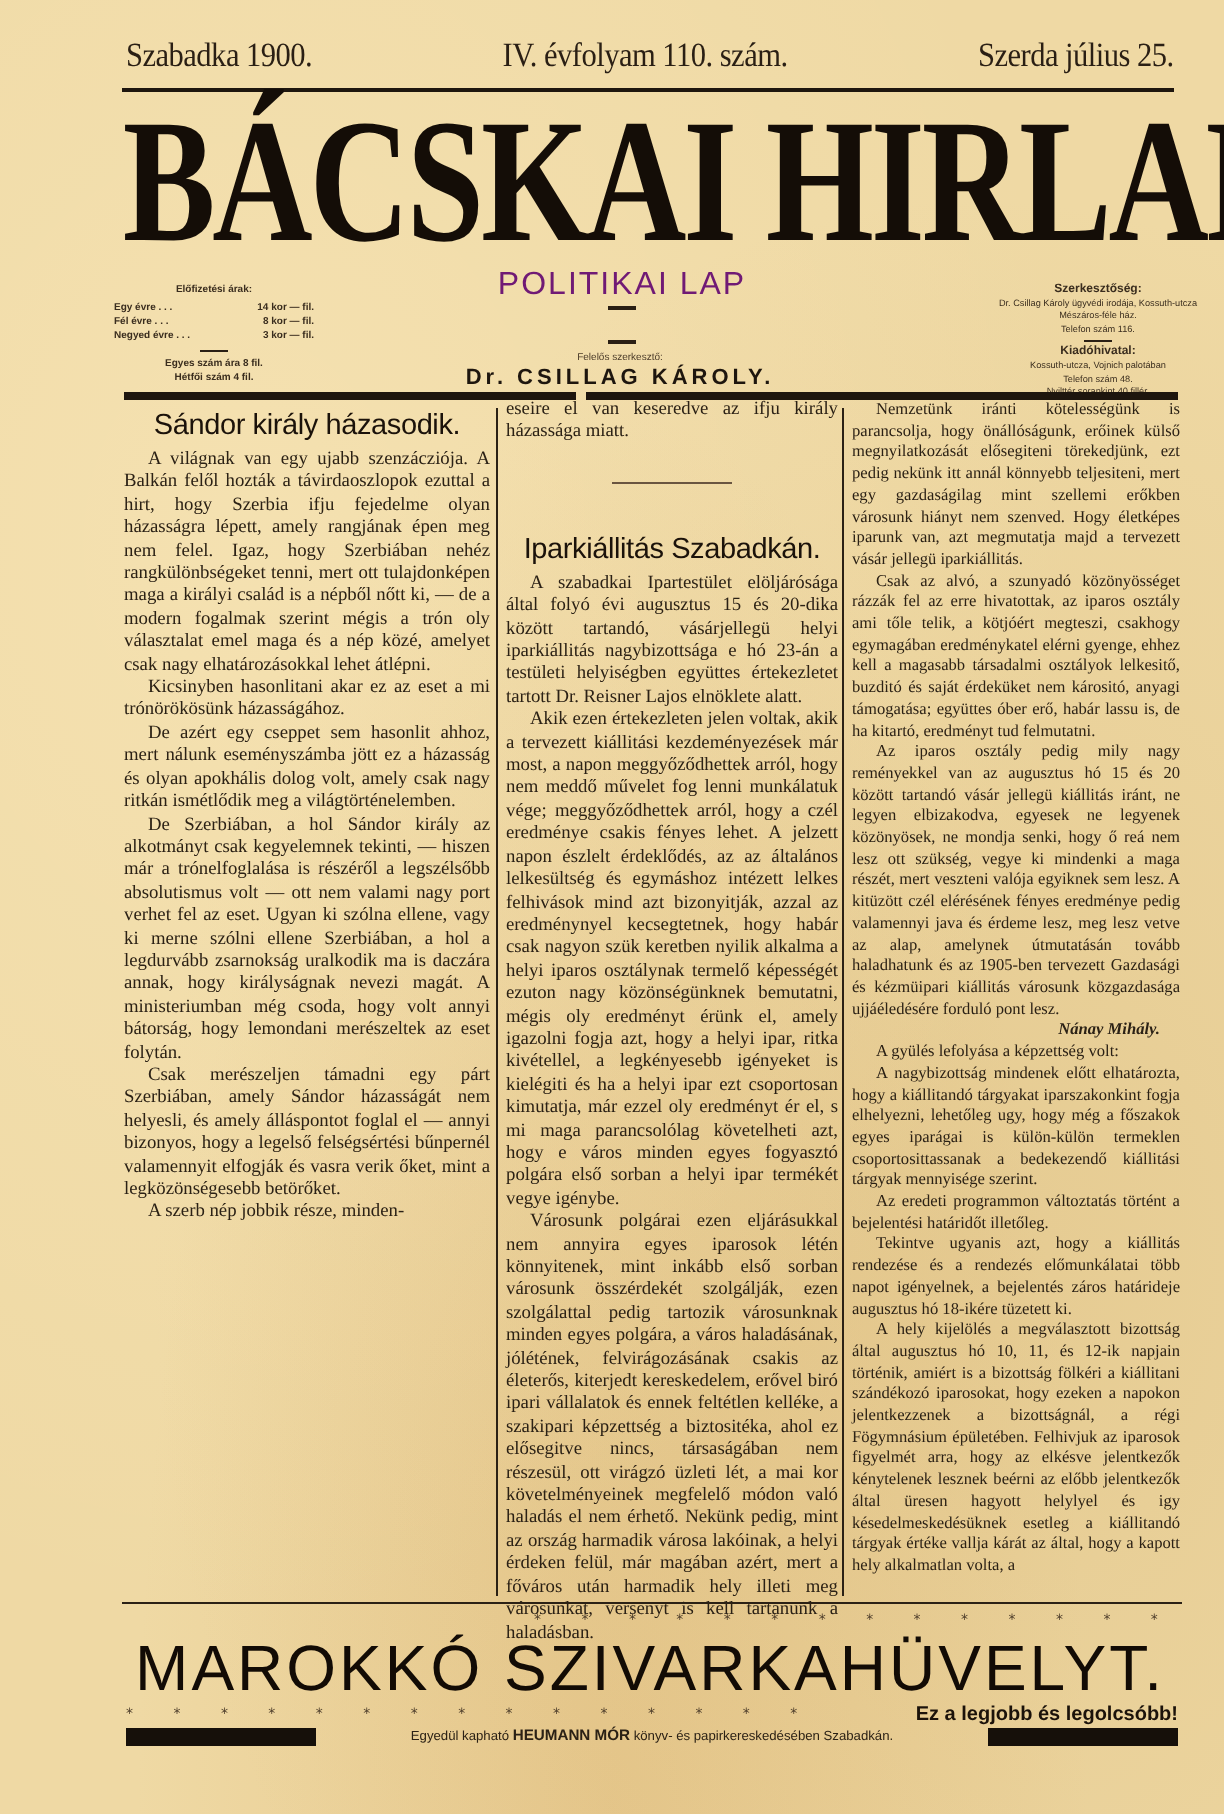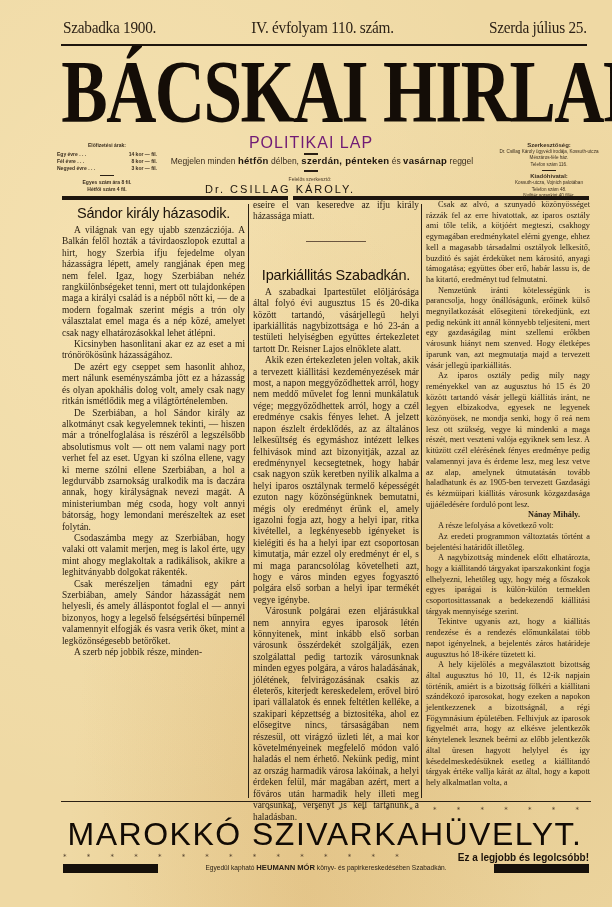--- a/index.html
+++ b/index.html
@@ -28,22 +28,22 @@
 
   .subtitle{position:absolute;left:0;top:134px;width:612px;text-align:center;
     font-family:"Liberation Sans",sans-serif;font-size:16px;letter-spacing:1px;color:#701a75;}
   .tiny-dash{position:absolute;height:2px;width:14px;background:#2a1f14;}
 
   .pub-line{position:absolute;left:152px;top:155px;width:330px;text-align:center;
     font-family:"Liberation Sans",sans-serif;font-size:8.5px;color:#3a2d1e;white-space:nowrap;}
   .pub-line b{font-weight:bold;font-size:9.5px;letter-spacing:0.3px;color:#1e160e;}
 
   .editor-lbl{position:absolute;left:240px;top:176px;width:130px;text-align:center;font-family:"Liberation Sans",sans-serif;font-size:5px;color:#4b3b29;}
-  .editor{position:absolute;left:200px;top:183px;width:210px;text-align:left;
-    font-family:"Liberation Sans",sans-serif;font-weight:normal;font-size:11px;letter-spacing:2px;color:#1e160e;}
+  .editor{position:absolute;left:200px;top:183px;width:210px;text-align:center;
+    font-family:"Liberation Sans",sans-serif;font-weight:bold;font-size:11px;letter-spacing:2px;color:#1e160e;}
 
   .prices{position:absolute;left:52px;top:142px;width:100px;font-family:"Liberation Sans",sans-serif;font-size:5px;color:#3a2d1e;line-height:7px;}
   .prices .h{text-align:center;font-weight:bold;margin-bottom:2px;}
   .prices .row{display:flex;justify-content:space-between;font-weight:bold;}
   .prices .c{text-align:center;font-weight:bold;}
 
   .office{position:absolute;left:494px;top:142px;width:100px;font-family:"Liberation Sans",sans-serif;font-size:4.6px;color:#3a2d1e;line-height:6.6px;text-align:center;}
   .office .h{font-weight:bold;font-size:6px;}
 
   .rule-thick{position:absolute;top:196px;height:4px;background:#1e160e;}
@@ -51,21 +51,21 @@
   
   .col{position:absolute;top:204px;font-family:"Liberation Serif",serif;font-size:9.4px;line-height:11.4px;color:#2b2115;text-align:justify;}
   .col p{margin:0;text-indent:12px;}
   .col1{left:57px;width:183px;}
   .col2{left:248px;width:166px;top:200px;}
   .col3{left:421px;width:164px;top:200px;font-size:8.3px;line-height:10.7px;}
   .vrule{position:absolute;background:#2b2115;width:1px;}
   .headline{font-family:"Liberation Sans",sans-serif;font-weight:normal;font-size:14.5px;line-height:18px;text-align:center;margin:0 0 3px 0;color:#1b120a;letter-spacing:-0.2px;}
   .h2{margin-top:24px;}
   .sep{width:60px;height:1px;background:#6a5540;margin:18px auto 0;}
-  .sig{text-align:right;font-weight:bold;padding-right:10px;}
+  .sig{text-align:right;font-style:italic;font-weight:bold;padding-right:10px;}
 
   
   .ad-rule{position:absolute;left:56px;top:801px;width:530px;height:1px;background:#2b2115;}
   .ad-line1{position:absolute;left:60px;top:804px;font-family:"Liberation Sans",sans-serif;font-weight:bold;font-size:10.5px;letter-spacing:0.6px;color:#1b120a;}
   .stars{position:absolute;font-family:"DejaVu Sans",sans-serif;font-size:7px;letter-spacing:9px;color:#4b3b29;white-space:nowrap;overflow:hidden;}
   .ad-big{position:absolute;left:50px;top:816px;width:540px;text-align:center;font-family:"Liberation Sans",sans-serif;font-weight:normal;font-size:32px;line-height:36px;letter-spacing:1.5px;color:#120b05;}
   .ad-slogan{position:absolute;right:28px;top:852px;font-family:"Liberation Sans",sans-serif;font-weight:bold;font-size:10px;color:#1b120a;}
   .ad-bar{position:absolute;top:864px;height:9px;background:#16100a;}
   .ad-sold{position:absolute;left:158px;top:863px;width:326px;text-align:center;font-family:"Liberation Sans",sans-serif;font-size:6.6px;color:#2b2115;white-space:nowrap;}
   .ad-sold b{font-size:7.6px;}
@@ -79,29 +79,20 @@
     <span>Szabadka 1900.</span>
     <span>IV. évfolyam 110. szám.</span>
     <span>Szerda július 25.</span>
   </div>
   <div class="rule-top"></div>
 
   <div class="masthead">BÁCSKAI HIRLAP</div>
   <div class="subtitle">POLITIKAI LAP</div>
   <div class="tiny-dash" style="left:299px;top:153px;"></div>
 
-  <div class="pub-line">
-    <span>Megjelen minden</span>
-    <b>hétfőn</b>
-    <span>délben,</span>
-    <b>szerdán, pénteken</b>
-    <span>és</span>
-    <b>vasárnap</b>
-    <span>reggel</span>
-  </div>
   <div class="tiny-dash" style="left:299px;top:170px;"></div>
   <div class="editor-lbl">Felelős szerkesztő:</div>
   <div class="editor">Dr. CSILLAG KÁROLY.</div>
 
   <div class="prices">
     <div class="h">Előfizetési árak:</div>
     <div class="row">
         <span>Egy évre . . .</span>
         <span>14 kor — fil.</span>
       </div>
@@ -131,44 +122,43 @@
 
   <div class="rule-thick" style="left:57px;width:226px;"></div>
   <div class="rule-thick" style="left:288px;width:296px;"></div>
 
   <div class="col col1">
     <div class="headline">Sándor király házasodik.</div>
     <p>A világnak van egy ujabb szenzácziója. A Balkán felől hozták a távirdaoszlopok ezuttal a hirt, hogy Szerbia ifju fejedelme olyan házasságra lépett, amely rangjának épen meg nem felel. Igaz, hogy Szerbiában nehéz rangkülönbségeket tenni, mert ott tulajdonképen maga a királyi család is a népből nőtt ki, — de a modern fogalmak szerint mégis a trón oly választalat emel maga és a nép közé, amelyet csak nagy elhatározásokkal lehet átlépni.</p>
     <p>Kicsinyben hasonlitani akar ez az eset a mi trónörökösünk házasságához.</p>
     <p>De azért egy cseppet sem hasonlit ahhoz, mert nálunk eseményszámba jött ez a házasság és olyan apokhális dolog volt, amely csak nagy ritkán ismétlődik meg a világtörténelemben.</p>
     <p>De Szerbiában, a hol Sándor király az alkotmányt csak kegyelemnek tekinti, — hiszen már a trónelfoglalása is részéről a legszélsőbb absolutismus volt — ott nem valami nagy port verhet fel az eset. Ugyan ki szólna ellene, vagy ki merne szólni ellene Szerbiában, a hol a legdurvább zsarnokság uralkodik ma is daczára annak, hogy királyságnak nevezi magát. A ministeriumban még csoda, hogy volt annyi bátorság, hogy lemondani merészeltek az eset folytán.</p>
-    <p>Csodaszámba megy az Szerbiában, hogy valaki ott valamit merjen, meg is lakol érte, ugy mint ahogy meglakoltak a radikálisok, akikre a leghitványabb dolgokat rákenték.</p>
     <p>Csak merészeljen támadni egy párt Szerbiában, amely Sándor házasságát nem helyesli, és amely álláspontot foglal el — annyi bizonyos, hogy a legelső felségsértési bűnpernél valamennyit elfogják és vasra verik őket, mint a legközönségesebb betörőket.</p>
     <p>A szerb nép jobbik része, minden-</p>
   </div>
   <div class="vrule" style="left:243px;top:204px;height:594px;"></div>
 
   <div class="col col2">
     <p style="text-indent:0">eseire el van keseredve az ifju király házassága miatt.</p>
     <div class="sep"></div>
     <div class="headline h2">Iparkiállitás Szabadkán.</div>
     <p>A szabadkai Ipartestület elöljárósága által folyó évi augusztus 15 és 20-dika között tartandó, vásárjellegü helyi iparkiállitás nagybizottsága e hó 23-án a testületi helyiségben együttes értekezletet tartott Dr. Reisner Lajos elnöklete alatt.</p>
     <p>Akik ezen értekezleten jelen voltak, akik a tervezett kiállitási kezdeményezések már most, a napon meggyőződhettek arról, hogy nem meddő művelet fog lenni munkálatuk vége; meggyőződhettek arról, hogy a czél eredménye csakis fényes lehet. A jelzett napon észlelt érdeklődés, az az általános lelkesültség és egymáshoz intézett lelkes felhivások mind azt bizonyitják, azzal az eredménynyel kecsegtetnek, hogy habár csak nagyon szük keretben nyilik alkalma a helyi iparos osztálynak termelő képességét ezuton nagy közönségünknek bemutatni, mégis oly eredményt érünk el, amely igazolni fogja azt, hogy a helyi ipar, ritka kivétellel, a legkényesebb igényeket is kielégiti és ha a helyi ipar ezt csoportosan kimutatja, már ezzel oly eredményt ér el, s mi maga parancsolólag követelheti azt, hogy e város minden egyes fogyasztó polgára első sorban a helyi ipar termékét vegye igénybe.</p>
     <p>Városunk polgárai ezen eljárásukkal nem annyira egyes iparosok létén könnyitenek, mint inkább első sorban városunk összérdekét szolgálják, ezen szolgálattal pedig tartozik városunknak minden egyes polgára, a város haladásának, jólétének, felvirágozásának csakis az életerős, kiterjedt kereskedelem, erővel biró ipari vállalatok és ennek feltétlen kelléke, a szakipari képzettség a biztositéka, ahol ez elősegitve nincs, társaságában nem részesül, ott virágzó üzleti lét, a mai kor követelményeinek megfelelő módon való haladás el nem érhető. Nekünk pedig, mint az ország harmadik városa lakóinak, a helyi érdeken felül, már magában azért, mert a főváros után harmadik hely illeti meg városunkat, versenyt is kell tartanunk a haladásban.</p>
   </div>
   <div class="vrule" style="left:416px;top:204px;height:594px;"></div>
 
   <div class="col col3">
+    <p>Nemzetünk iránti kötelességünk is parancsolja, hogy önállóságunk, erőinek külső megnyilatkozását elősegiteni törekedjünk, ezt pedig nekünk itt annál könnyebb teljesiteni, mert egy gazdaságilag mint szellemi erőkben városunk hiányt nem szenved. Hogy életképes iparunk van, azt megmutatja majd a tervezett vásár jellegü iparkiállitás.</p>
     <p>Csak az alvó, a szunyadó közönyösséget rázzák fel az erre hivatottak, az iparos osztály ami tőle telik, a kötjóért megteszi, csakhogy egymagában eredménykatel elérni gyenge, ehhez kell a magasabb társadalmi osztályok lelkesitő, buzditó és saját érdeküket nem kárositó, anyagi támogatása; együttes óber erő, habár lassu is, de ha kitartó, eredményt tud felmutatni.</p>
-    <p>Nemzetünk iránti kötelességünk is parancsolja, hogy önállóságunk, erőinek külső megnyilatkozását elősegiteni törekedjünk, ezt pedig nekünk itt annál könnyebb teljesiteni, mert egy gazdaságilag mint szellemi erőkben városunk hiányt nem szenved. Hogy életképes iparunk van, azt megmutatja majd a tervezett vásár jellegü iparkiállitás.</p>
     <p>Az iparos osztály pedig mily nagy reményekkel van az augusztus hó 15 és 20 között tartandó vásár jellegü kiállitás iránt, ne legyen elbizakodva, egyesek ne legyenek közönyösek, ne mondja senki, hogy ő reá nem lesz ott szükség, vegye ki mindenki a maga részét, mert veszteni valója egyiknek sem lesz. A kitüzött czél elérésének fényes eredménye pedig valamennyi java és érdeme lesz, meg lesz vetve az alap, amelynek útmutatásán tovább haladhatunk és az 1905-ben tervezett Gazdasági és kézmüipari kiállitás városunk közgazdasága ujjáéledésére forduló pont lesz.</p>
     <p class="sig">Nánay Mihály.</p>
-    <p>A része lefolyása a következő volt:</p>
+    <p>A gyülés lefolyása a képzettség volt:</p>
+    <p>A nagybizottság mindenek előtt elhatározta, hogy a kiállitandó tárgyakat iparszakonkint fogja elhelyezni, lehetőleg ugy, hogy még a főszakok egyes iparágai is külön-külön termeklen csoportosittassanak a bedekezendő kiállitási tárgyak mennyisége szerint.</p>
     <p>Az eredeti programmon változtatás történt a bejelentési határidőt illetőleg.</p>
-    <p>A nagybizottság mindenek előtt elhatározta, hogy a kiállitandó tárgyakat iparszakonkint fogja elhelyezni, lehetőleg ugy, hogy még a főszakok egyes iparágai is külön-külön termeklen csoportosittassanak a bedekezendő kiállitási tárgyak mennyisége szerint.</p>
     <p>Tekintve ugyanis azt, hogy a kiállitás rendezése és a rendezés előmunkálatai több napot igényelnek, a bejelentés záros határideje augusztus hó 18-ikére tüzetett ki.</p>
     <p>A hely kijelölés a megválasztott bizottság által augusztus hó 10, 11, és 12-ik napjain történik, amiért is a bizottság fölkéri a kiállitani szándékozó iparosokat, hogy ezeken a napokon jelentkezzenek a bizottságnál, a régi Fögymnásium épületében. Felhivjuk az iparosok figyelmét arra, hogy az elkésve jelentkezők kénytelenek lesznek beérni az előbb jelentkezők által üresen hagyott helylyel és igy késedelmeskedésüknek esetleg a kiállitandó tárgyak értéke vallja kárát az által, hogy a kapott hely alkalmatlan volta, a</p>
   </div>
 
   <div class="ad-rule"></div>
   <div class="stars" style="left:262px;top:806px;width:326px;">* * * * * * * * * * * * * * * * * * * * * * * * * * * * * * * * *</div>
   <div class="ad-big">MAROKKÓ SZIVARKAHÜVELYT.</div>
   <div class="stars" style="left:58px;top:853px;width:350px;">* * * * * * * * * * * * * * * * * * * * * * * * * * * * * * * * *</div>
   <div class="ad-slogan">Ez a legjobb és legolcsóbb!</div>
   <div class="ad-bar" style="left:58px;width:95px;"></div>

